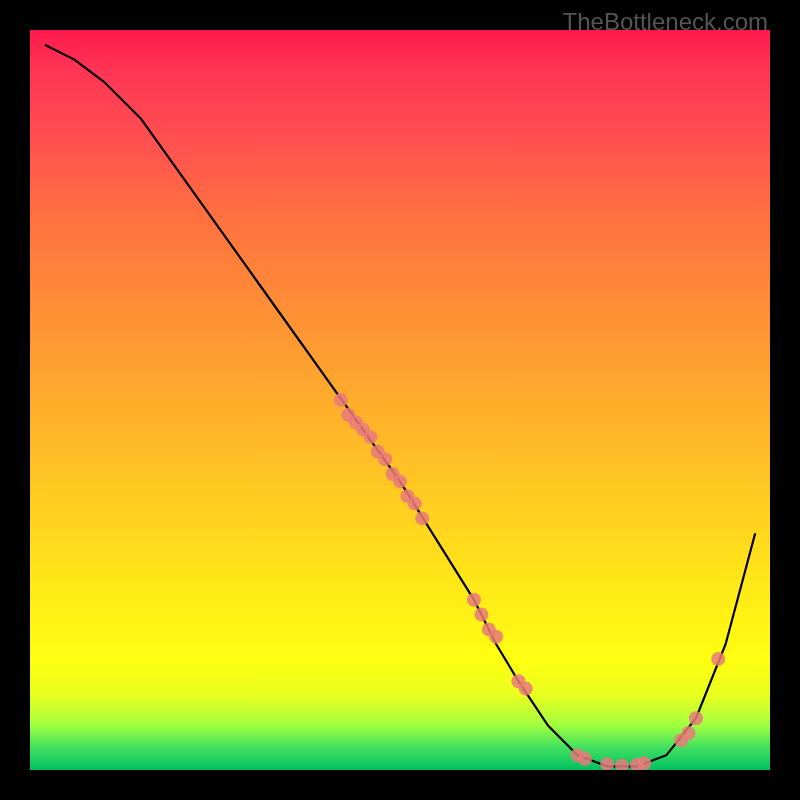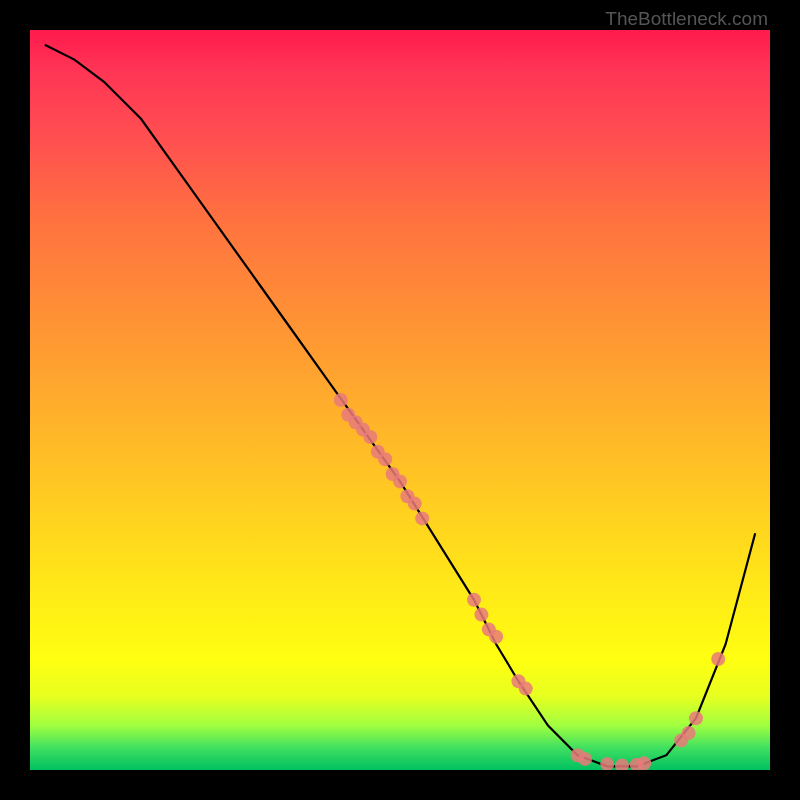--- a/index.html
+++ b/index.html
@@ -38,21 +38,21 @@
       #a0ff40 94%,
       #40e060 97%,
       #00c060 100%
     );
   }
   .watermark {
     position: absolute;
     top: 8px;
     right: 32px;
     color: #555;
-    font-size: 19px;
+    font-size: 24px;
     font-weight: normal;
     z-index: 10;
   }
   svg.curve {
     position: absolute;
     left: 0;
     top: 0;
     width: 740px;
     height: 740px;
   }

